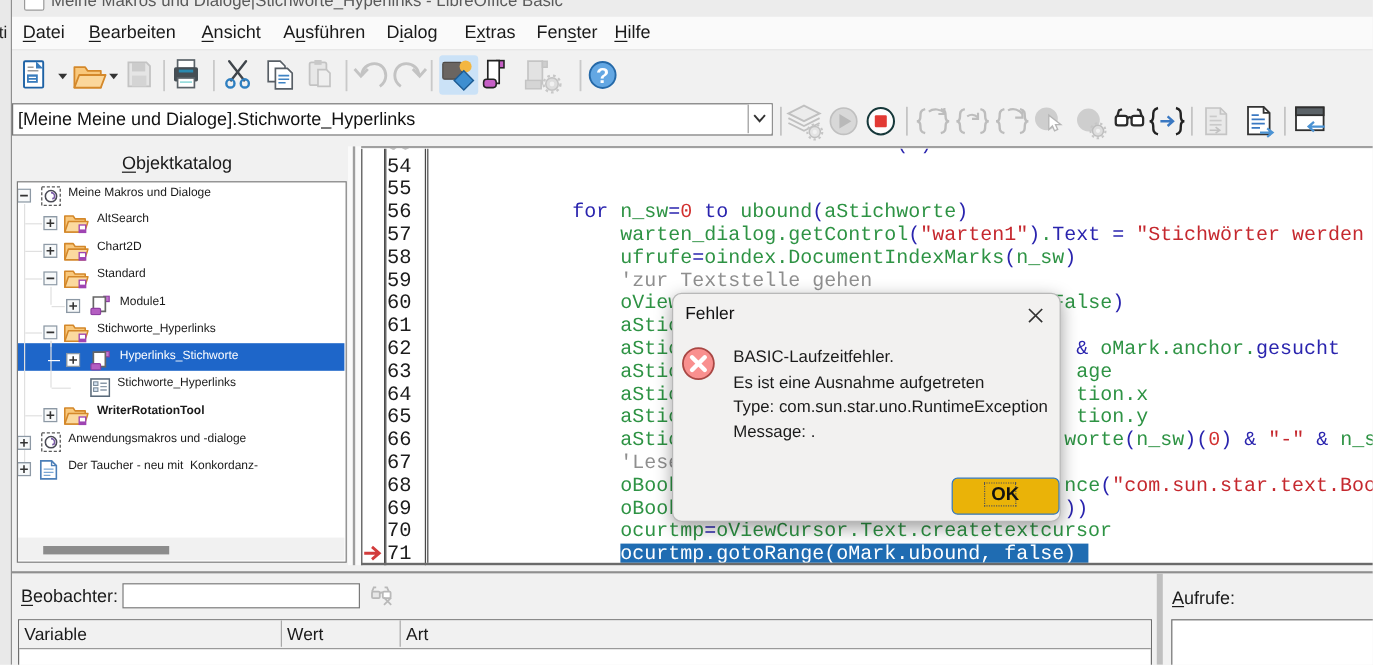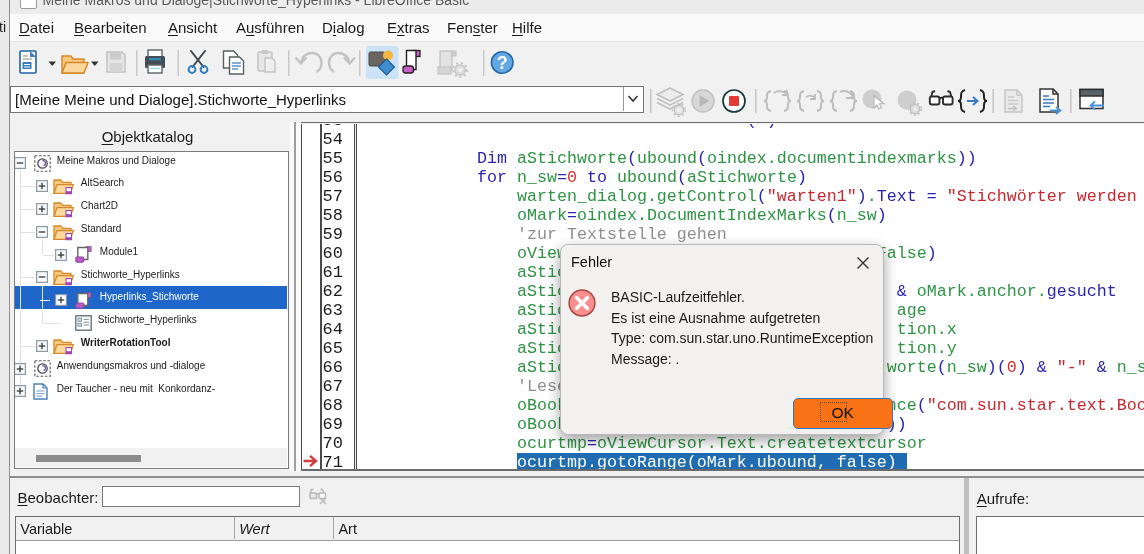--- a/index.html
+++ b/index.html
@@ -405,24 +405,23 @@
 66
 67
 68
 69
 70
 71</pre>
   </div>
 
 <div class="abs" style="left:356px;top:123.5px;width:788px;height:345.4px;background:#fff;border-left:1.5px solid #4a4a4a;box-sizing:border-box;overflow:hidden;" id="codepane">
   <div class="codeline" style="top:-12.43px;left:0;">                                       <span class="kw">( )</span></div>
-  <div class="codeline" style="top:25.57px;left:0;">            <span class="kw">Dim</span> <span class="id">aStichworte</span><span class="kw">(</span><span class="id">ubound</span><span class="kw">(</span><span class="id">oindex.documentindexmarks</span><span class="kw">))</span></div>
   <div class="codeline" style="top:44.57px;left:0;">            <span class="kw">for</span> <span class="id">n_sw</span><span class="kw">=</span><span class="nu">0</span> <span class="kw">to</span> <span class="id">ubound</span><span class="kw">(</span><span class="id">aStichworte</span><span class="kw">)</span></div>
   <div class="codeline" style="top:63.57px;left:0;">                <span class="id">warten_dialog.getControl</span><span class="kw">(</span><span class="st">"warten1"</span><span class="kw">)</span><span class="id">.</span><span class="kw">Text</span> <span class="kw">=</span> <span class="st">"Stichwörter werden gesucht"</span></div>
-  <div class="codeline" style="top:82.57px;left:0;">                <span class="id">oMark</span><span class="kw">=</span><span class="id">oindex.DocumentIndexMarks</span><span class="kw">(</span><span class="id">n_sw</span><span class="kw">)</span></div>
+  <div class="codeline" style="top:82.57px;left:0;">                <span class="id">ufrufe</span><span class="kw">=</span><span class="id">oindex.DocumentIndexMarks</span><span class="kw">(</span><span class="id">n_sw</span><span class="kw">)</span></div>
   <div class="codeline" style="top:101.57px;left:0;">                <span class="co">'zur Textstelle gehen</span></div>
   <div class="codeline" style="top:120.57px;left:0;">                <span class="id">oViewCursor.gotoRange</span><span class="kw">(</span><span class="id">oMark.anchor</span><span class="kw">,</span> <span class="id">False</span><span class="kw">)</span></div>
   <div class="codeline" style="top:139.57000000000002px;left:0;">                <span class="id">aStichworte</span><span class="kw">(</span><span class="id">n_sw</span><span class="kw">)=</span><span class="id">array</span><span class="kw">()</span></div>
   <div class="codeline" style="top:158.57000000000002px;left:0;">                <span class="id">aStichworte</span><span class="kw">(</span><span class="id">n_sw</span><span class="kw">)(</span><span class="nu">0</span><span class="kw">)=</span>                 <span class="kw">&amp;</span> <span class="id">oMark.anchor.</span><span class="kw">gesucht</span></div>
   <div class="codeline" style="top:177.57000000000002px;left:0;">                <span class="id">aStichworte</span><span class="kw">(</span><span class="id">n_sw</span><span class="kw">)(</span><span class="nu">1</span><span class="kw">)=</span>                 <span class="id">age</span></div>
   <div class="codeline" style="top:196.57000000000002px;left:0;">                <span class="id">aStichworte</span><span class="kw">(</span><span class="id">n_sw</span><span class="kw">)(</span><span class="nu">2</span><span class="kw">)=</span>                 <span class="id">tion.x</span></div>
   <div class="codeline" style="top:215.57000000000002px;left:0;">                <span class="id">aStichworte</span><span class="kw">(</span><span class="id">n_sw</span><span class="kw">)(</span><span class="nu">3</span><span class="kw">)=</span>                 <span class="id">tion.y</span></div>
   <div class="codeline" style="top:234.57000000000002px;left:0;">                <span class="id">aStichworte</span><span class="kw">(</span><span class="id">n_sw</span><span class="kw">)(</span><span class="nu">4</span><span class="kw">)=</span>                <span class="id">worte</span><span class="kw">(</span><span class="id">n_sw</span><span class="kw">)(</span><span class="nu">0</span><span class="kw">)</span> <span class="kw">&amp;</span> <span class="st">"-"</span> <span class="kw">&amp;</span> <span class="id">n_sw</span></div>
   <div class="codeline" style="top:253.57000000000002px;left:0;">                <span class="co">'Lesezeichen anlegen</span></div>
   <div class="codeline" style="top:272.57px;left:0;">                <span class="id">oBookmark</span><span class="kw">=</span>                           <span class="id">nce</span><span class="kw">(</span><span class="st">"com.sun.star.text.Bookmark"</span></div>
@@ -448,38 +447,38 @@
     <path d="M8.5 7.5 c0.8 -1 2 -1 2.5 0"></path>
     <path d="M12 11 l6 6 M18 11 l-6 6"></path>
   </g>
 </svg>
 
 <div class="abs" style="left:15.4px;top:516.3px;width:944.9px;height:45px;background:#fff;border:1.2px solid #6e6e6e;box-sizing:border-box;">
   <div class="abs" style="left:0;top:0;width:100%;height:23.4px;background:#f1f1f1;border-bottom:1.4px solid #9a9a9a;box-sizing:border-box;"></div>
   <div class="abs" style="left:217.2px;top:0;width:1.2px;height:22px;background:#a8a8a8;"></div>
   <div class="abs" style="left:316.5px;top:0;width:1.2px;height:22px;background:#a8a8a8;"></div>
   <div class="abs" style="left:3.9px;top:3.5px;font-size:14.5px;">Variable</div>
-  <div class="abs" style="left:222.8px;top:3.5px;font-size:14.5px;font-style:italic;">Wert</div>
+  <div class="abs" style="left:222.8px;top:3.5px;font-size:14.5px;">Wert</div>
   <div class="abs" style="left:322px;top:3.5px;font-size:14.5px;">Art</div>
 </div>
 
 <div class="abs" style="left:963.8px;top:477.5px;width:5.5px;height:76.5px;background:#bfbfbf;"></div>
 <div class="abs" style="left:976.7px;top:489.5px;font-size:15px;"><u>A</u>ufrufe:</div>
 <div class="abs" style="left:975.7px;top:515.5px;width:175px;height:45px;background:#fff;border:1.2px solid #6e6e6e;box-sizing:border-box;"></div>
 
 <div class="abs" style="left:560px;top:243.5px;width:324px;height:191.5px;background:#f2f1f0;border:1px solid #b8b8b8;border-radius:8px;box-shadow:0 5px 14px rgba(0,0,0,0.38);box-sizing:border-box;">
   <div class="abs" style="left:10px;top:9.8px;font-size:14.5px;color:#111;">Fehler</div>
   <svg class="abs" style="left:294px;top:10px;" width="16" height="16" viewBox="0 0 16 16">
     <path d="M2.5 2.5 L13.5 13.5 M13.5 2.5 L2.5 13.5" stroke="#333" stroke-width="1.4"></path>
   </svg>
   <svg class="abs" style="left:7px;top:44px;" width="28" height="28" viewBox="0 0 28 28">
     <circle cx="14" cy="14" r="12.9" fill="#f9908f" stroke="#a94744" stroke-width="1.5"></circle>
     <path d="M8.7 8.7 L19.3 19.3 M19.3 8.7 L8.7 19.3" stroke="#fff" stroke-width="3.7" stroke-linecap="round"></path>
   </svg>
   <div class="abs" style="left:50px;top:42.4px;font-size:14px;line-height:20.8px;color:#1b1b1b;white-space:pre;">BASIC-Laufzeitfehler.
 Es ist eine Ausnahme aufgetreten
 Type: com.sun.star.uno.RuntimeException
 Message: .</div>
-  <div class="abs" style="left:231.7px;top:153.4px;width:100px;height:31.2px;background:#f97316;border:1.5px solid #3478bd;border-radius:5px;box-sizing:border-box;">
+  <div class="abs" style="left:231.7px;top:153.4px;width:90px;height:31.2px;background:#eab308;border:1.5px solid #3478bd;border-radius:5px;box-sizing:border-box;font-weight:bold;">
     <div class="abs" style="left:26px;top:3.5px;width:27px;height:20px;border:1.2px dotted #555;box-sizing:border-box;"></div>
     <div class="abs" style="left:0;top:0;width:100%;text-align:center;font-size:15.5px;color:#111;line-height:28px;">OK</div>
   </div>
 </div>
 
 </body></html>

